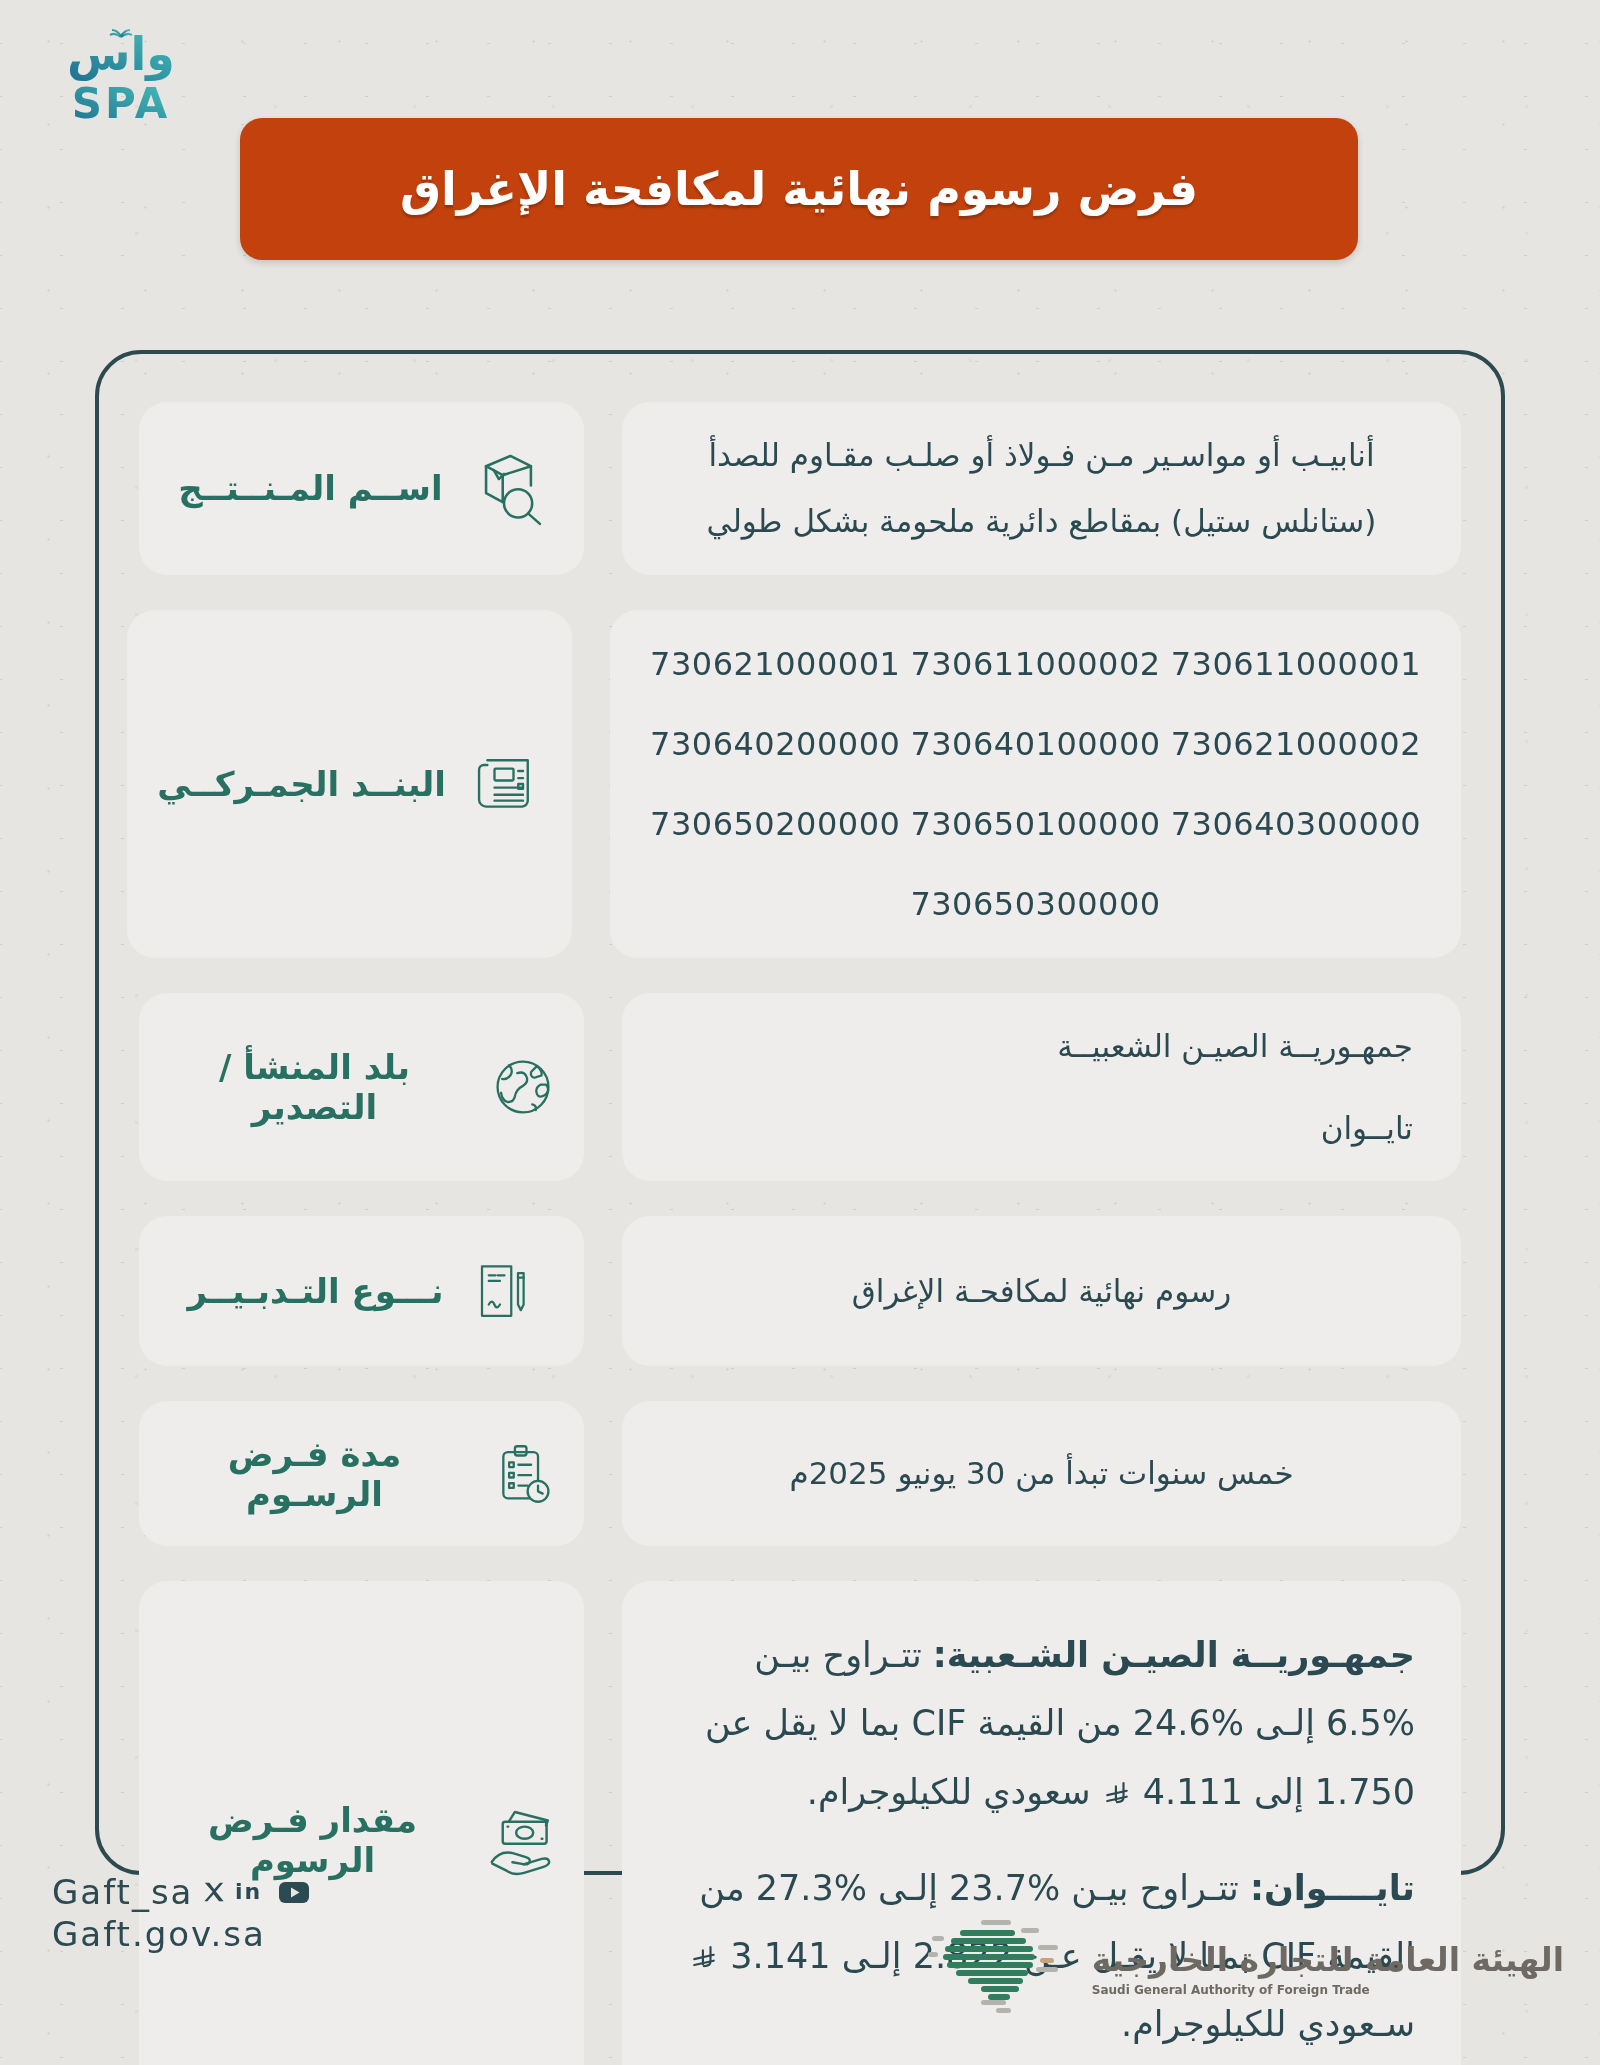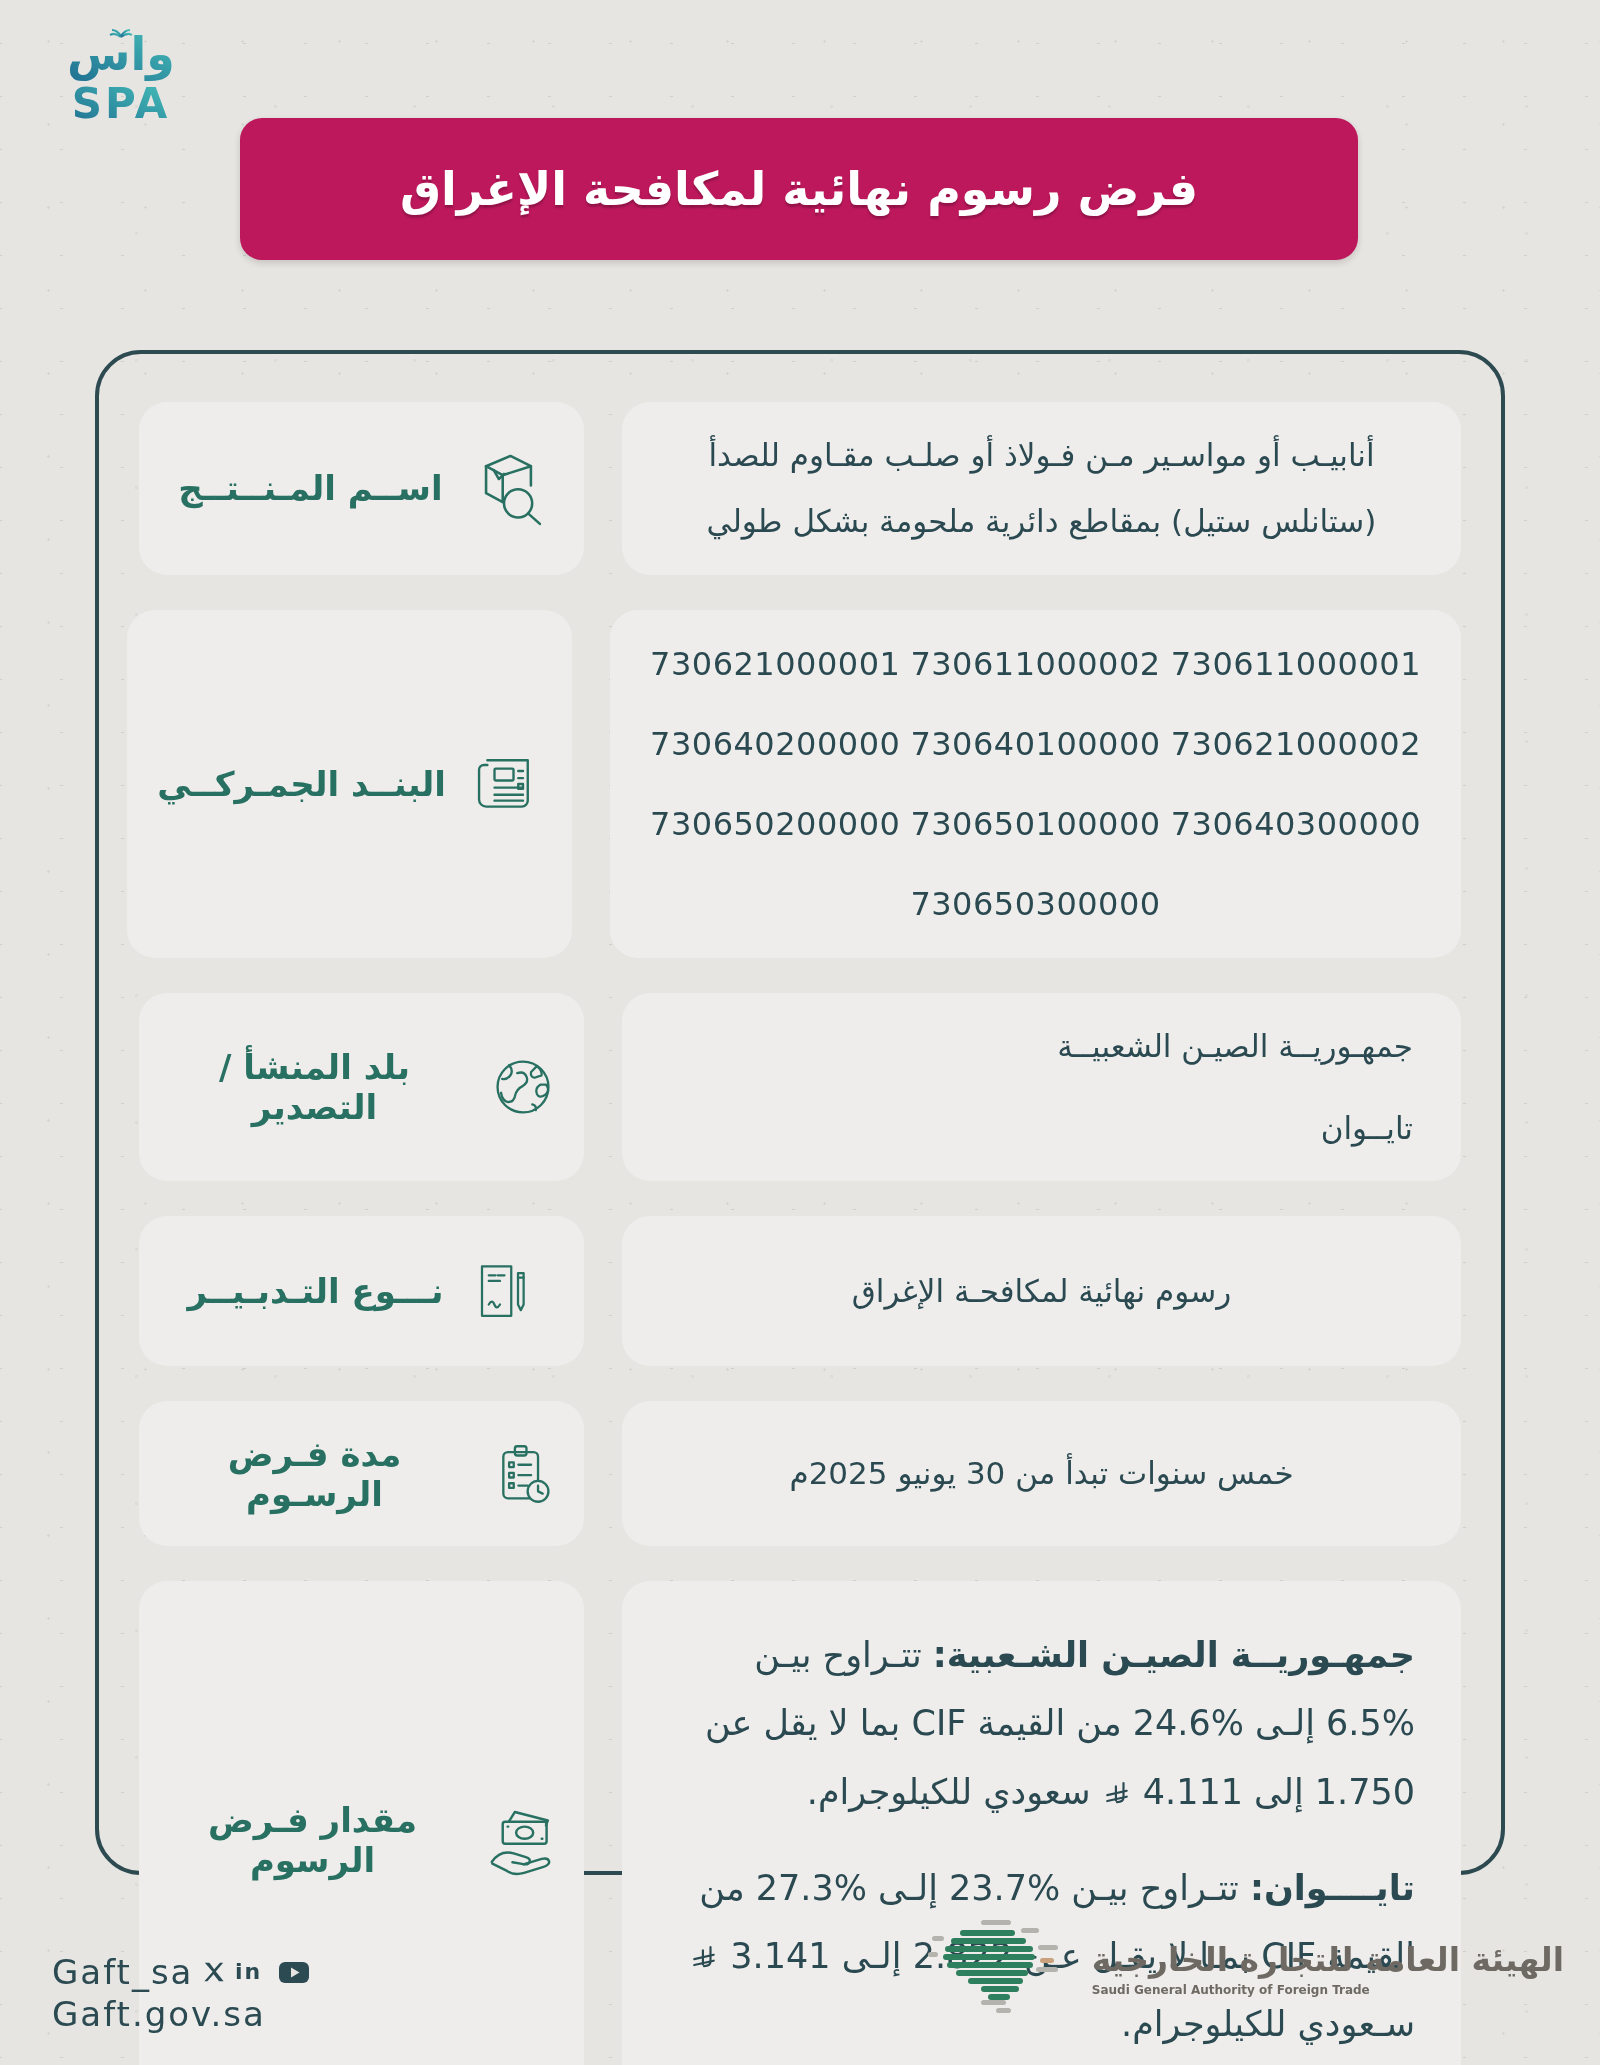--- a/index.html
+++ b/index.html
@@ -17,21 +17,21 @@
     overflow:hidden;
     color:#2b4951;
   }
 
   
   .spa-logo { position:absolute; top:28px; left:54px; width:134px; height:98px; }
 
   
   .banner {
     position:absolute; top:118px; left:240px; width:1118px; height:142px;
-    background:#be185d; border-radius:22px;
+    background:#c2410c; border-radius:22px;
     display:flex; align-items:center; justify-content:center;
     box-shadow:0 3px 6px rgba(60,40,40,.18);
   }
   .banner h1 {
     color:#ffffff; font-size:46px; font-weight:bold;
     text-shadow:0 3px 2px rgba(0,0,0,.22);
   }
 
   
   .card {
@@ -77,21 +77,21 @@
   
   .row-country .content-box { align-items:flex-start; padding-right:48px; gap:28px; }
 
   
   .row-amount .content-box { padding:40px 46px; font-size:35px; line-height:1.95; text-align:right; gap:28px; }
   .amount-par b { font-weight:bold; }
   .riyal-sym { display:inline-block; vertical-align:-3px; margin:0 2px; }
 
   
   .footer-social {
-    position:absolute; left:52px; top:1952px; direction:ltr;
+    position:absolute; left:52px; top:1872px; direction:ltr;
     color:#2c4a52; font-weight:500;
   }
   .footer-social .line1 { display:flex; align-items:center; gap:10px; font-size:34px; letter-spacing:2px; }
   .footer-social .line2 { font-size:34px; letter-spacing:2px; margin-top:2px; }
   .soc-ico { display:inline-flex; align-items:center; }
 
   .footer-authority {
     position:absolute; right:36px; top:1912px; direction:rtl;
     display:flex; align-items:center; gap:16px;
   }

